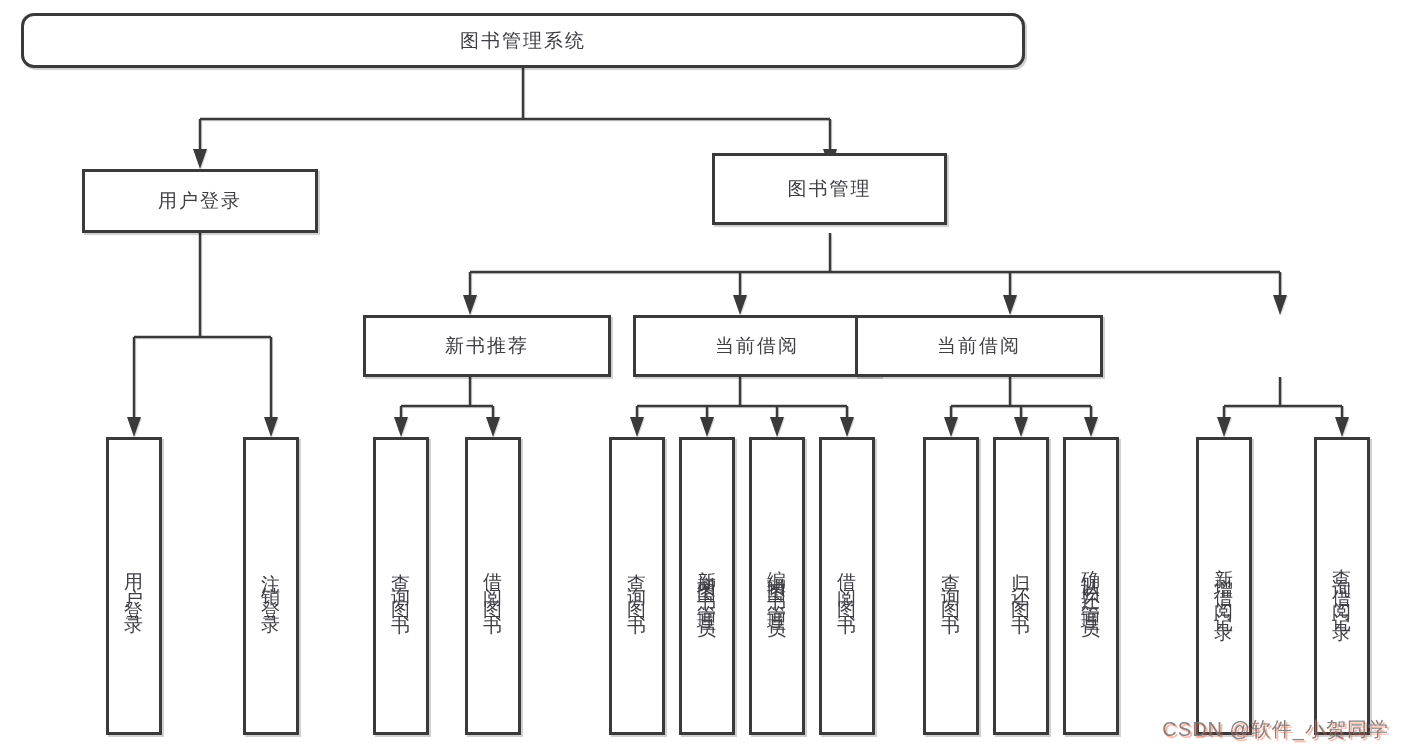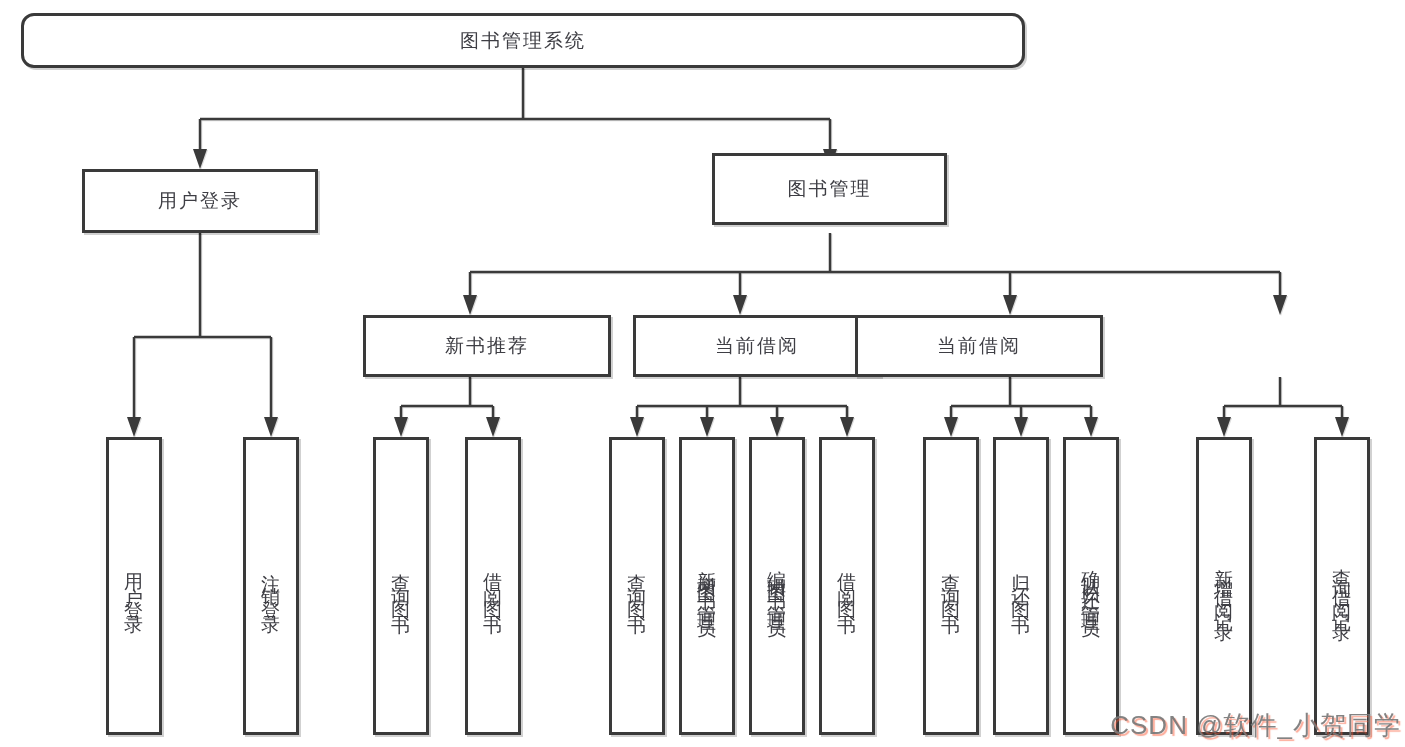--- a/index.html
+++ b/index.html
@@ -21,21 +21,21 @@
   .n-userlogin{left:82px;top:169px;width:236px;height:64px;}
   .n-bookmgmt{left:712px;top:153px;width:235px;height:72px;}
   .n-l3{top:315px;width:248px;height:62px;}
   .n-rec{left:363px;} .n-borrow{left:633px;} .n-current{left:855px;} .n-records{left:1173px;}
   .n-leaf{top:437px;width:56px;height:298px;}
   .x1{left:106px;}  .x2{left:243px;}
   .x3{left:373px;}  .x4{left:465px;}
   .x5{left:609px;}  .x6{left:679px;}  .x7{left:749px;}  .x8{left:819px;}
   .x9{left:923px;}  .x10{left:993px;} .x11{left:1063px;}
   .x12{left:1196px;}.x13{left:1314px;}
-  .watermark{position:absolute;right:4px;bottom:4px;z-index:6;font-size:26px;
+  .watermark{position:absolute;right:16px;bottom:4px;z-index:6;font-size:20px;
        color:rgba(120,120,120,0.92);letter-spacing:1px;white-space:nowrap;
        text-shadow:2px 2px 1px rgba(252,85,49,0.50);}
 </style>
 </head>
 <body>
 
 <div class="stage">
 
   <svg class="connectors" width="1405" height="747" viewBox="0 0 1405 747" aria-hidden="true">
     <g stroke="#3a3a3a" stroke-width="2.5" fill="none">

